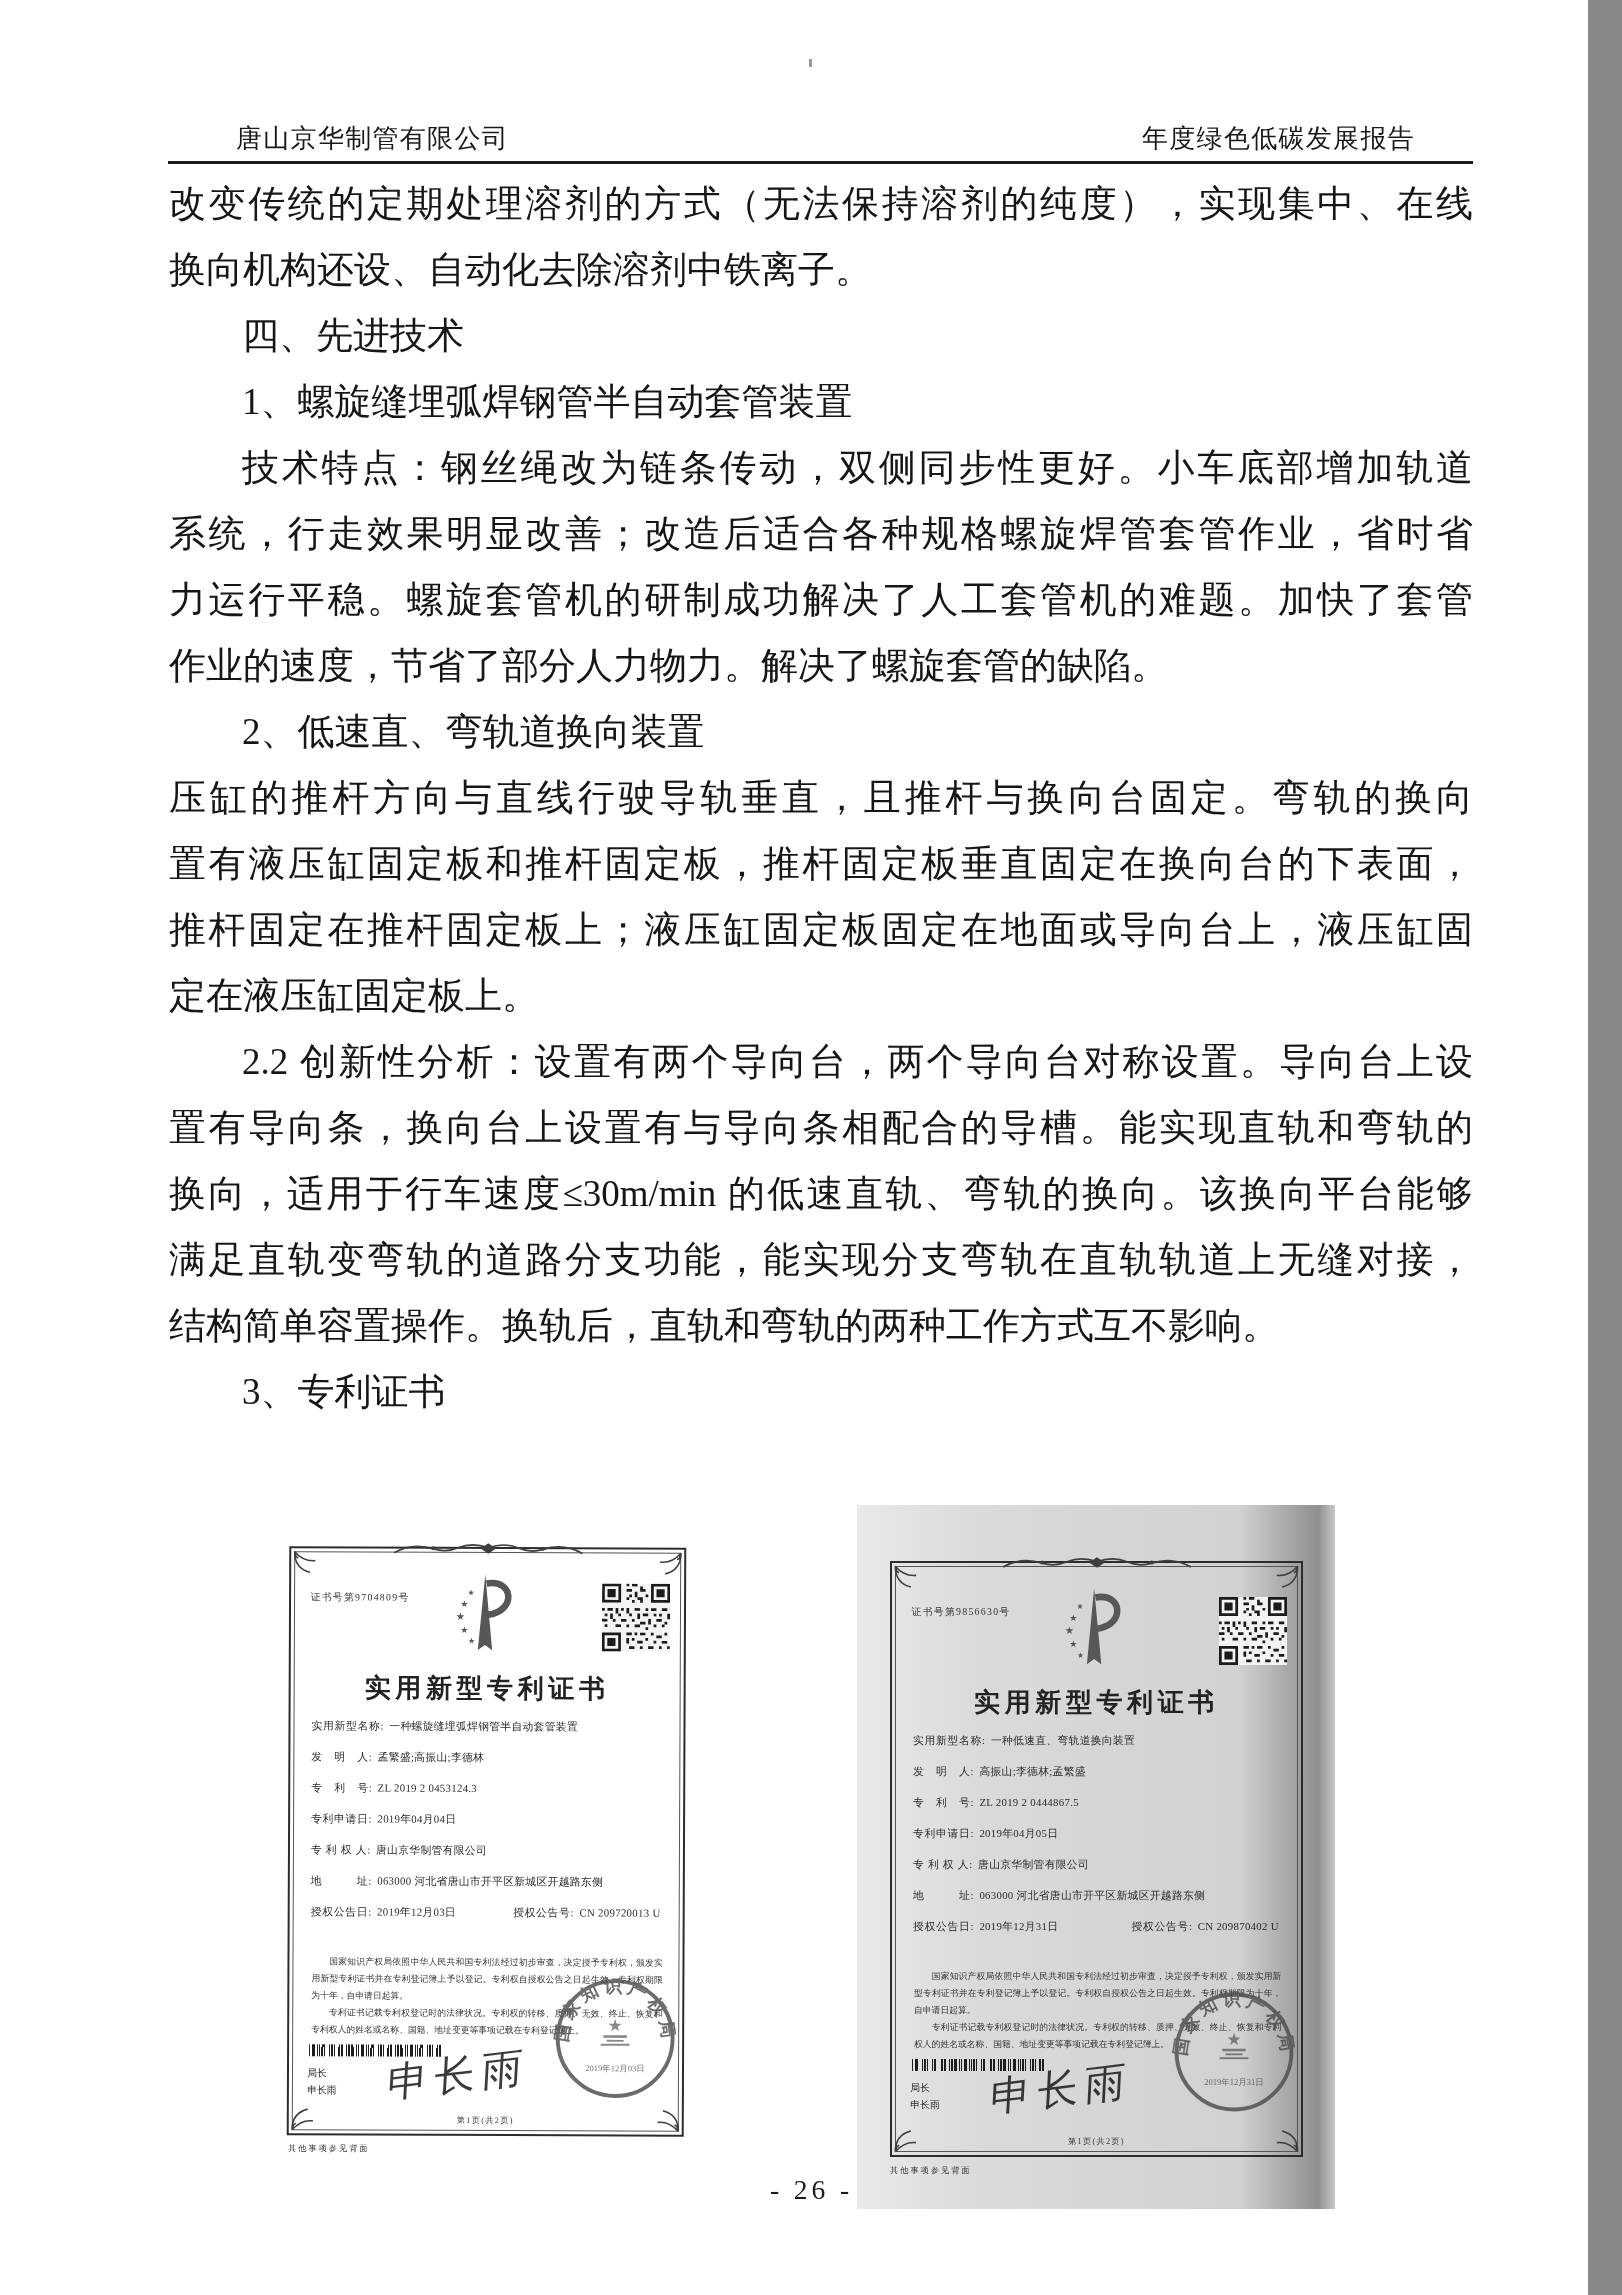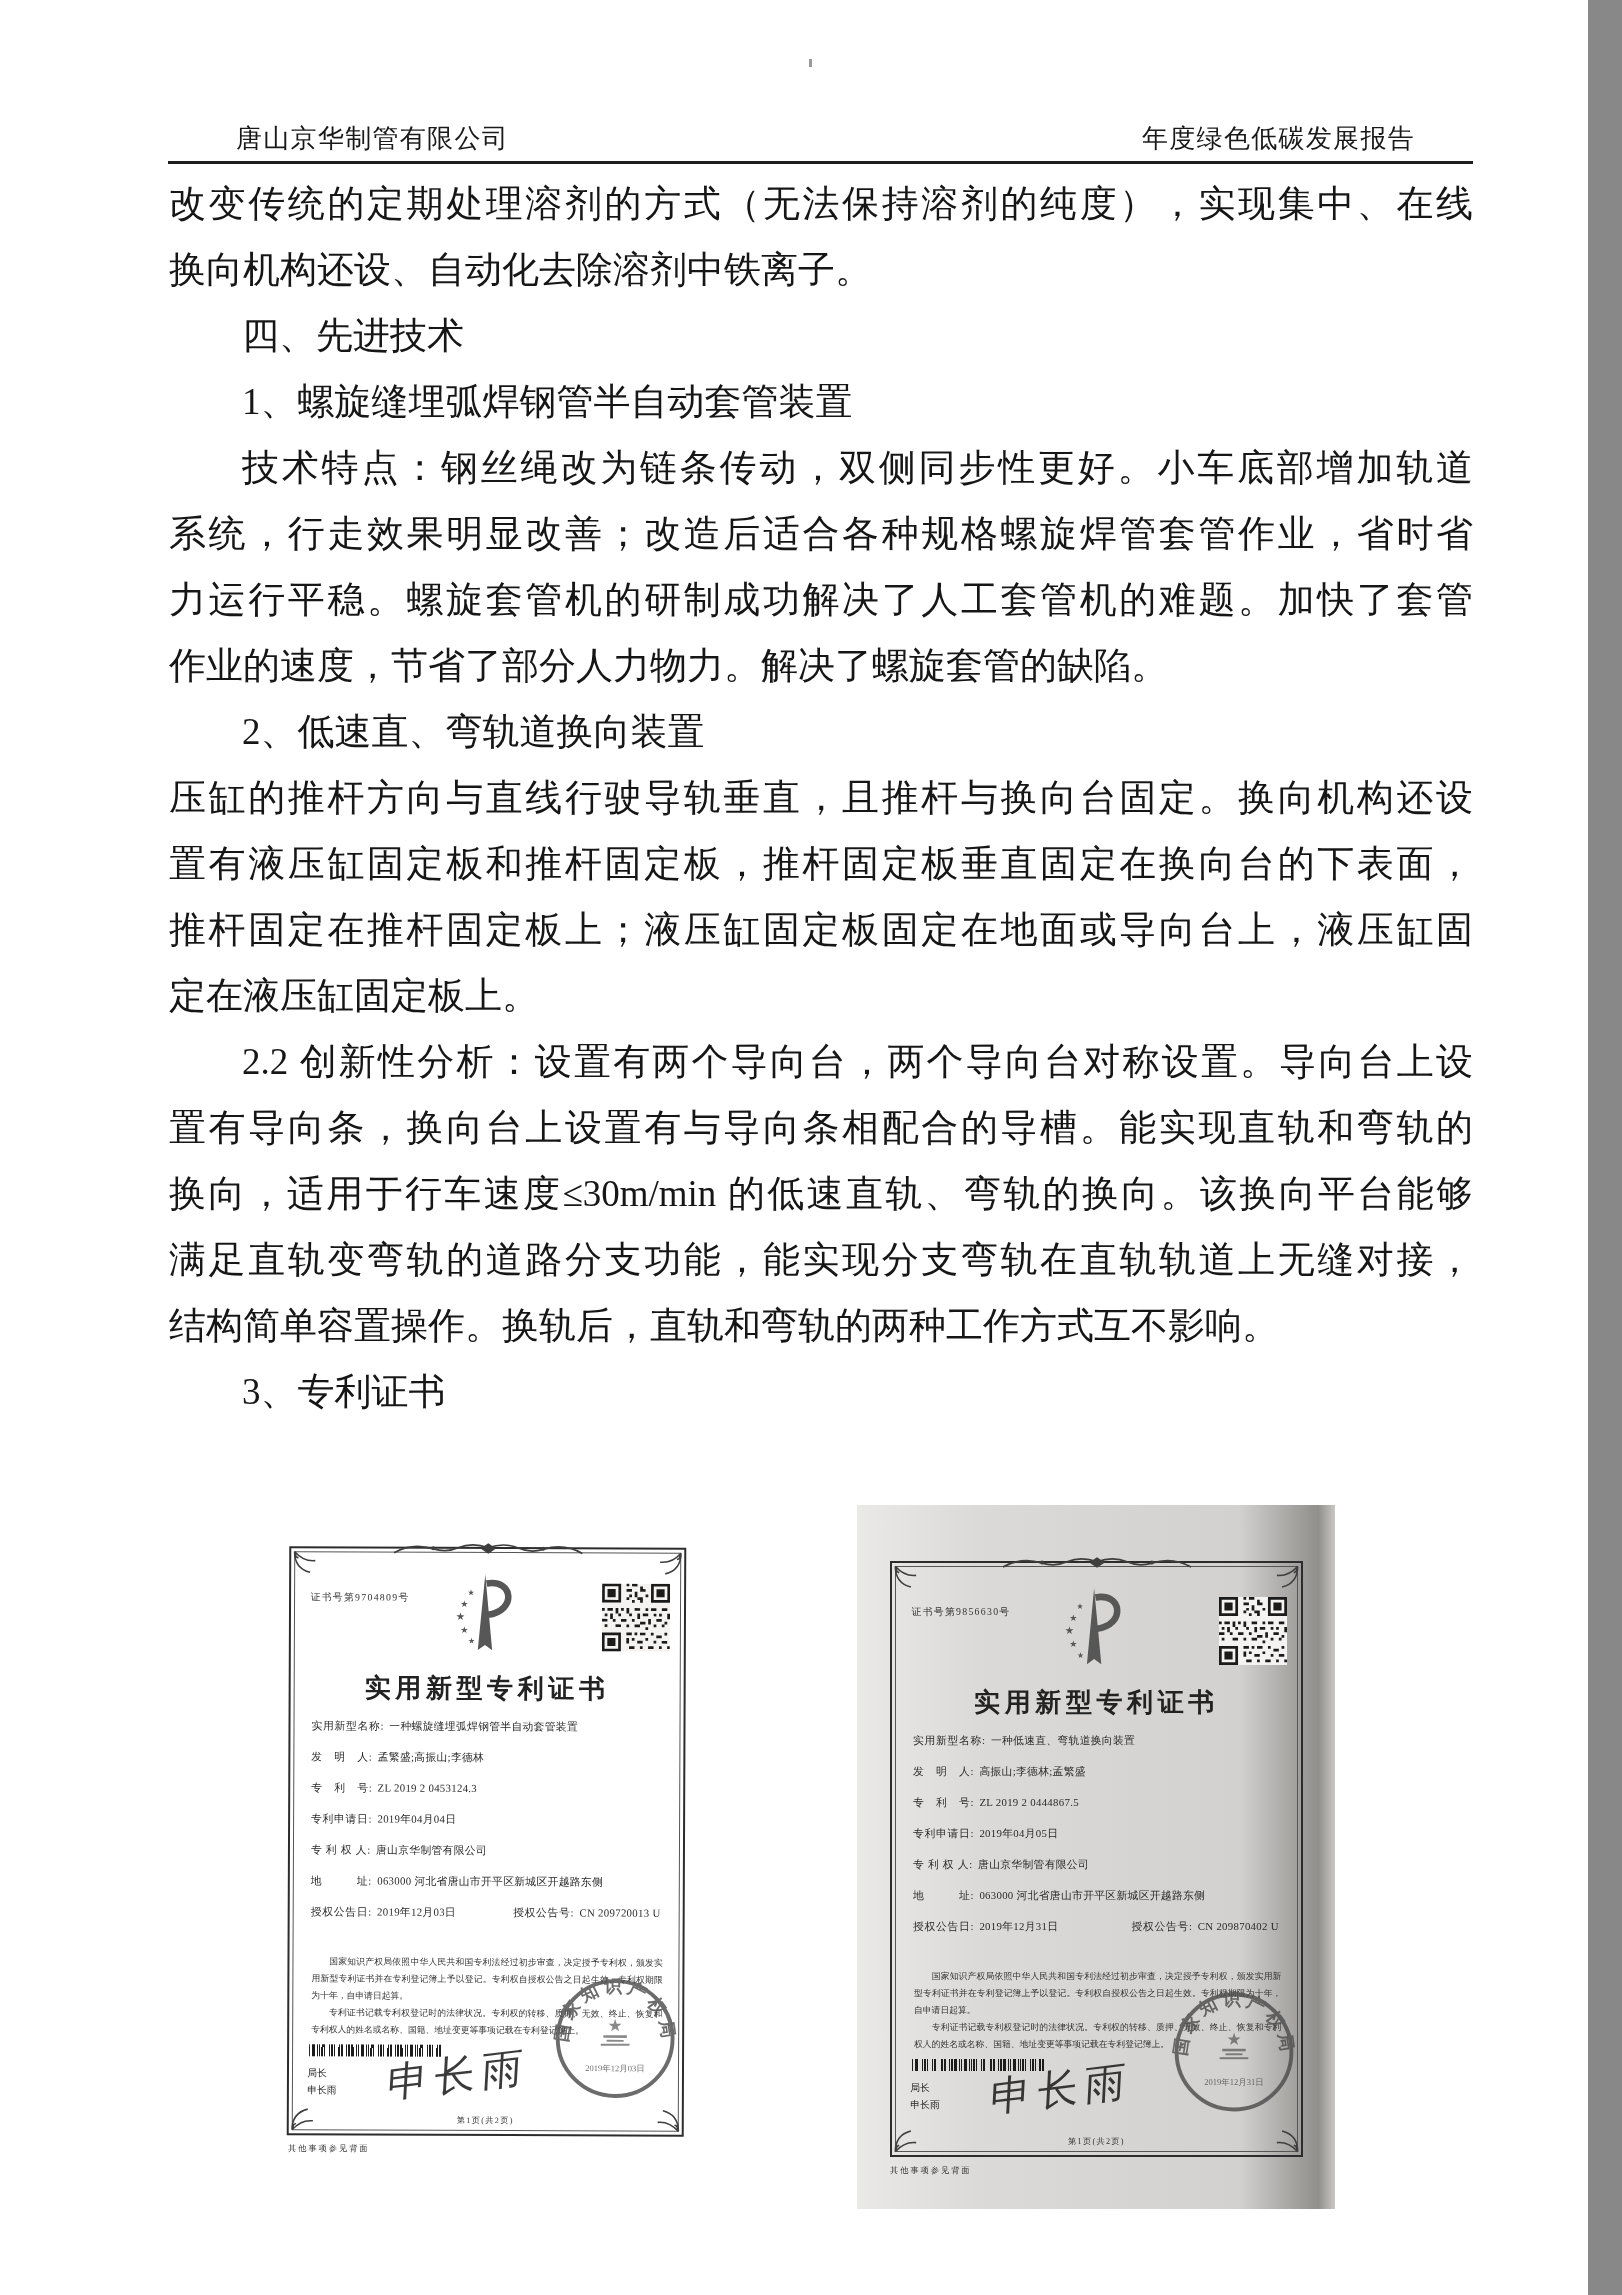--- a/index.html
+++ b/index.html
@@ -135,21 +135,21 @@
   <div class="bodytext">
     <div class="ln fill">改变传统的定期处理溶剂的方式（无法保持溶剂的纯度），实现集中、在线</div>
     <div class="ln end">换向机构还设、自动化去除溶剂中铁离子。</div>
     <div class="ln end ind">四、先进技术</div>
     <div class="ln end ind">1、螺旋缝埋弧焊钢管半自动套管装置</div>
     <div class="ln ind">技术特点：钢丝绳改为链条传动，双侧同步性更好。小车底部增加轨道</div>
     <div class="ln">系统，行走效果明显改善；改造后适合各种规格螺旋焊管套管作业，省时省</div>
     <div class="ln">力运行平稳。螺旋套管机的研制成功解决了人工套管机的难题。加快了套管</div>
     <div class="ln end">作业的速度，节省了部分人力物力。解决了螺旋套管的缺陷。</div>
     <div class="ln end ind">2、低速直、弯轨道换向装置</div>
-    <div class="ln">压缸的推杆方向与直线行驶导轨垂直，且推杆与换向台固定。换向机构还设</div>
+    <div class="ln">压缸的推杆方向与直线行驶导轨垂直，且推杆与换向台固定。弯轨的换向</div>
     <div class="ln">置有液压缸固定板和推杆固定板，推杆固定板垂直固定在换向台的下表面，</div>
     <div class="ln">推杆固定在推杆固定板上；液压缸固定板固定在地面或导向台上，液压缸固</div>
     <div class="ln end">定在液压缸固定板上。</div>
     <div class="ln ind">2.2 创新性分析：设置有两个导向台，两个导向台对称设置。导向台上设</div>
     <div class="ln">置有导向条，换向台上设置有与导向条相配合的导槽。能实现直轨和弯轨的</div>
     <div class="ln">换向，适用于行车速度≤30m/min 的低速直轨、弯轨的换向。该换向平台能够</div>
     <div class="ln">满足直轨变弯轨的道路分支功能，能实现分支弯轨在直轨轨道上无缝对接，</div>
     <div class="ln end">结构简单容置操作。换轨后，直轨和弯轨的两种工作方式互不影响。</div>
     <div class="ln end ind">3、专利证书</div>
   </div>
@@ -299,15 +299,16 @@
           </g>
           <text x="95" y="145" font-size="13" text-anchor="middle" fill="#4d4d4d">2019年12月31日</text>
         </svg>
 
         <div class="pagenote">第1页(共2页)</div>
       </div>
     </div>
     <div class="backnote">其他事项参见背面</div>
   </div>
 
+  <div class="pgnum">- 26 -</div>
 
 </div>
 
 
 </body></html>

